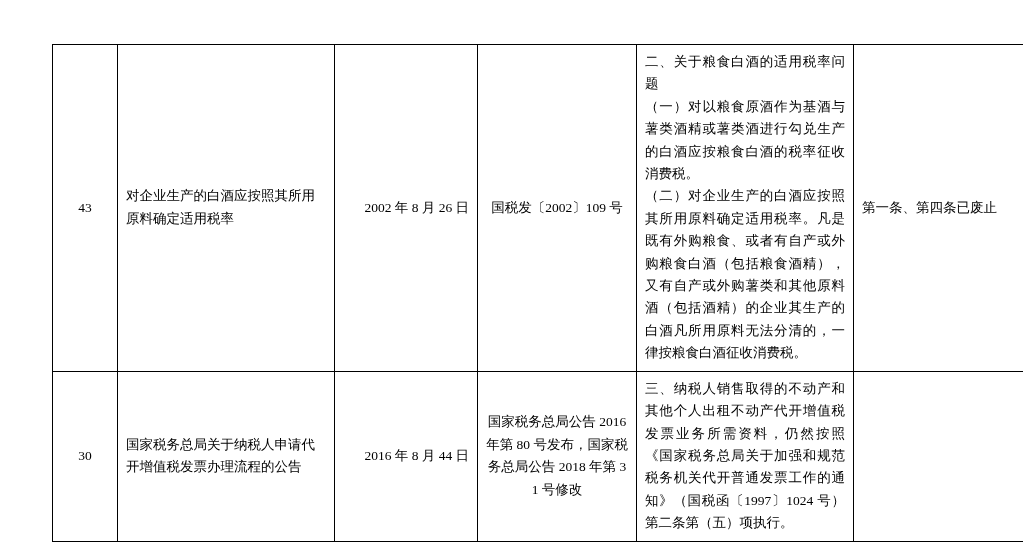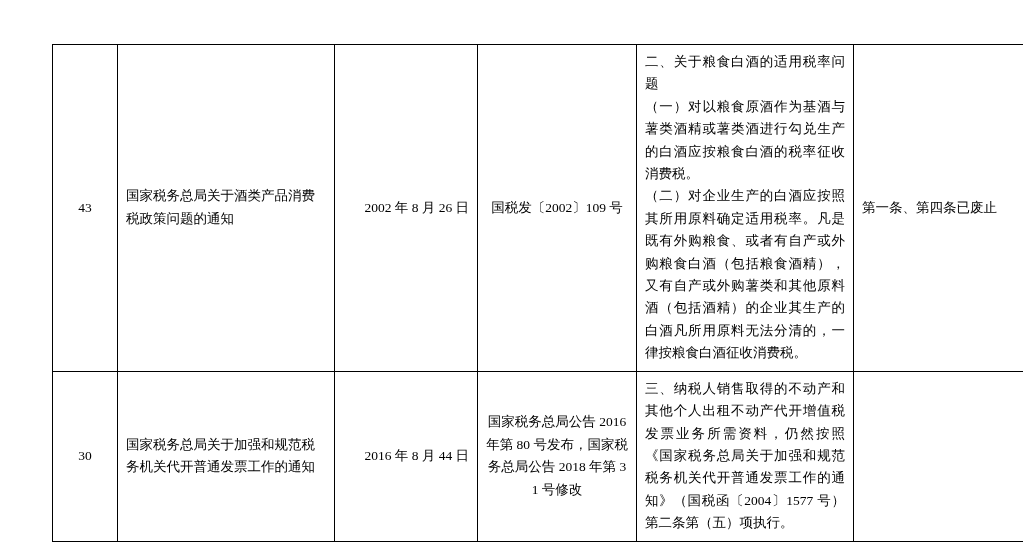--- a/index.html
+++ b/index.html
@@ -65,21 +65,21 @@
 <div class="page">
 
   <table class="doc-table">
     <tbody>
 
       <tr class="row-24">
         <td class="col-idx">
           <span class="cell-text">43</span>
         </td>
         <td class="col-title">
-          <span class="cell-text">国家税务总局关于酒类产品消费税政策问题的通知</span>
+          <span class="cell-text">对企业生产的白酒应按照其所用原料确定适用税率</span>
         </td>
         <td class="col-date">
           <span class="cell-text">2002 年 8 月 26 日</span>
         </td>
         <td class="col-docno">
           <span class="cell-text">国税发〔2002〕109 号</span>
         </td>
         <td class="col-body">
           <span class="cell-text">二、关于粮食白酒的适用税率问题
 （一）对以粮食原酒作为基酒与薯类酒精或薯类酒进行勾兑生产的白酒应按粮食白酒的税率征收消费税。
@@ -88,30 +88,30 @@
         <td class="col-note">
           <span class="cell-text">第一条、第四条已废止</span>
         </td>
       </tr>
 
       <tr class="row-25">
         <td class="col-idx">
           <span class="cell-text">30</span>
         </td>
         <td class="col-title">
-          <span class="cell-text">国家税务总局关于加强和规范税务机关代开普通发票工作的通知</span>
+          <span class="cell-text">国家税务总局关于纳税人申请代开增值税发票办理流程的公告</span>
         </td>
         <td class="col-date">
           <span class="cell-text">2016 年 8 月 44 日</span>
         </td>
         <td class="col-docno">
           <span class="cell-text">国家税务总局公告 2016 年第 80 号发布，国家税务总局公告 2018 年第 31 号修改</span>
         </td>
         <td class="col-body">
-          <span class="cell-text">三、纳税人销售取得的不动产和其他个人出租不动产代开增值税发票业务所需资料，仍然按照《国家税务总局关于加强和规范税务机关代开普通发票工作的通知》（国税函〔2004〕1577 号）第二条第（五）项执行。</span>
+          <span class="cell-text">三、纳税人销售取得的不动产和其他个人出租不动产代开增值税发票业务所需资料，仍然按照《国家税务总局关于加强和规范税务机关代开普通发票工作的通知》（国税函〔1997〕1024 号）第二条第（五）项执行。</span>
         </td>
         <td class="col-note">
           <span class="cell-text"></span>
         </td>
       </tr>
 
     </tbody>
   </table>
 
 </div>

